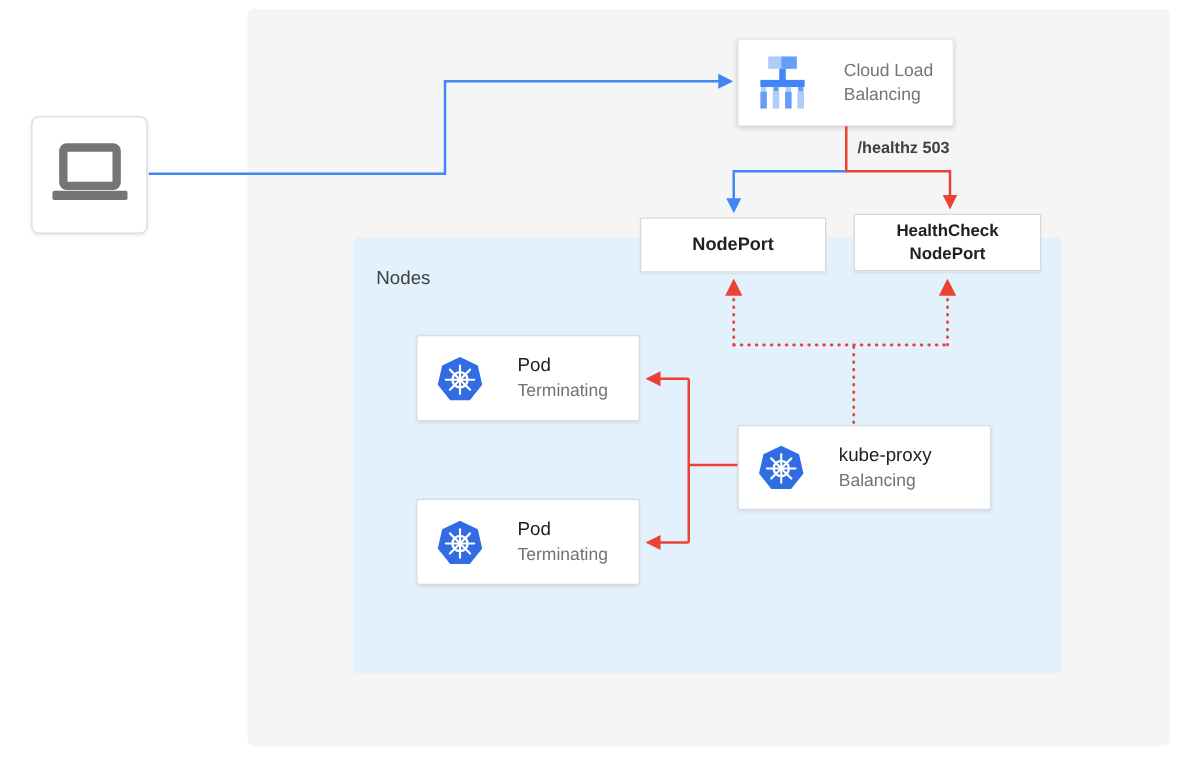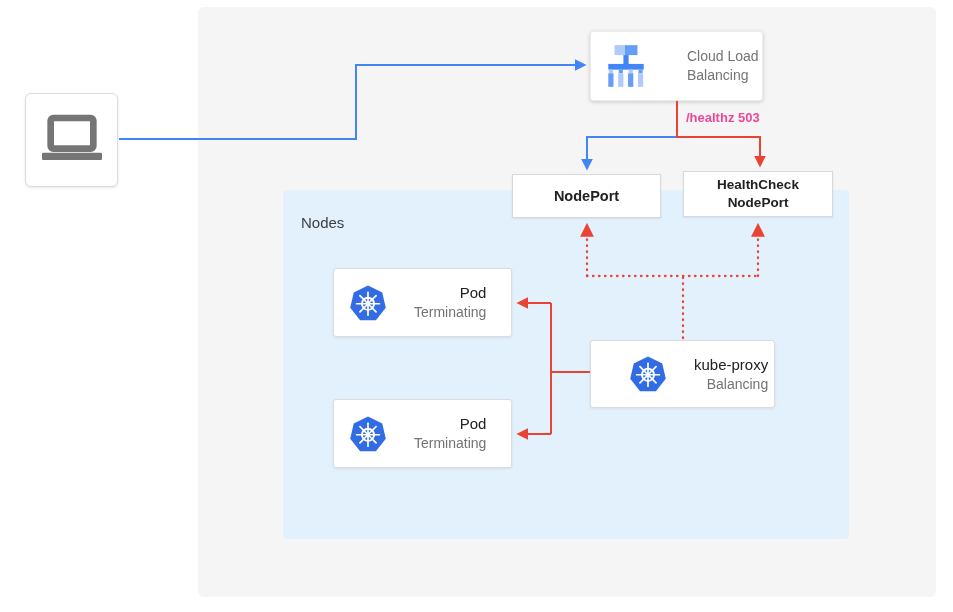--- a/index.html
+++ b/index.html
@@ -14,36 +14,36 @@
 
   .card{position:absolute;background:#ffffff;border:1px solid #dadce0;border-radius:4px;
         box-shadow:0 1px 3px rgba(0,0,0,0.10);box-sizing:border-box;}
 
   .laptop-card{left:25px;top:93px;width:93px;height:94px;border-radius:6px;
         display:flex;align-items:center;justify-content:center;}
 
   .clb-box{left:590px;top:31px;width:173px;height:70px;border-color:#ececec;
         box-shadow:0 1px 4px rgba(0,0,0,0.18);display:flex;align-items:center;border-radius:3px;}
   .clb-icon{margin-left:10px;flex:0 0 auto;}
-  .clb-label{margin-left:36px;width:84px;font-size:14px;line-height:19px;color:#757575;}
+  .clb-label{margin-left:24px;width:84px;font-size:14px;line-height:19px;color:#757575;}
 
-  .healthz{position:absolute;left:686px;top:110px;font-size:13px;font-weight:700;color:#ec4899;}
+  .healthz{position:absolute;left:686px;top:110px;font-size:13px;font-weight:700;color:#404040;}
 
   .port-box{position:absolute;background:#ffffff;border:1px solid #d5d8dc;box-sizing:border-box;
         display:flex;align-items:center;justify-content:center;text-align:center;
         font-weight:700;color:#202124;box-shadow:0 1px 2px rgba(0,0,0,0.08);}
   .nodeport{left:512px;top:174px;width:149px;height:44px;font-size:14.5px;}
   .hc-nodeport{left:683px;top:171px;width:150px;height:46px;font-size:13.5px;line-height:18px;}
   .hc-nodeport span{display:inline-block;width:112px;}
 
   .unit-box{position:absolute;background:#ffffff;border:1px solid #dadce0;border-radius:3px;
-        box-sizing:border-box;display:flex;align-items:center;box-shadow:0 1px 3px rgba(0,0,0,0.08);text-align:right;}
+        box-sizing:border-box;display:flex;align-items:center;box-shadow:0 1px 3px rgba(0,0,0,0.08);}
   .pod1{left:333px;top:268px;width:179px;height:69px;}
   .pod2{left:333px;top:399px;width:179px;height:69px;}
-  .kproxy{left:590px;top:340px;width:185px;height:68px;padding-left:23px;}
+  .kproxy{left:590px;top:340px;width:203px;height:68px;}
   .unit-icon{margin-left:15px;flex:0 0 auto;}
   .unit-text{margin-left:27px;}
   .unit-name{font-size:15px;color:#212121;line-height:20px;}
   .unit-sub{font-size:14px;color:#737373;line-height:19px;}
 
   .arrows{position:absolute;left:0;top:0;width:953px;height:612px;pointer-events:none;}
   .hidden-defs{position:absolute;width:0;height:0;overflow:hidden;}
 </style>
 </head>
 <body>

